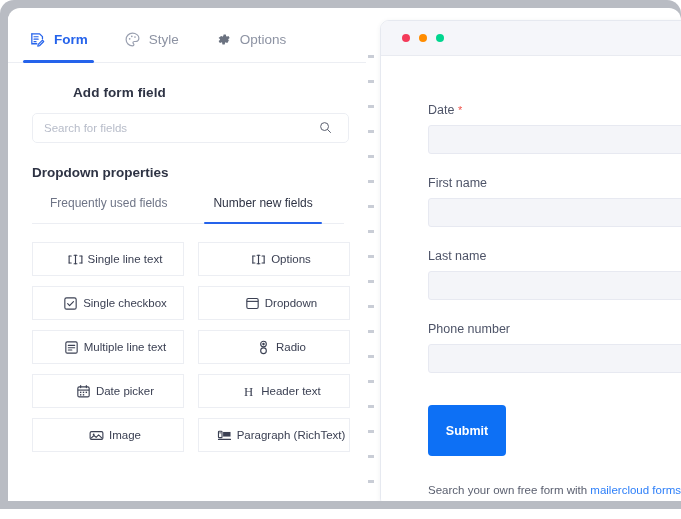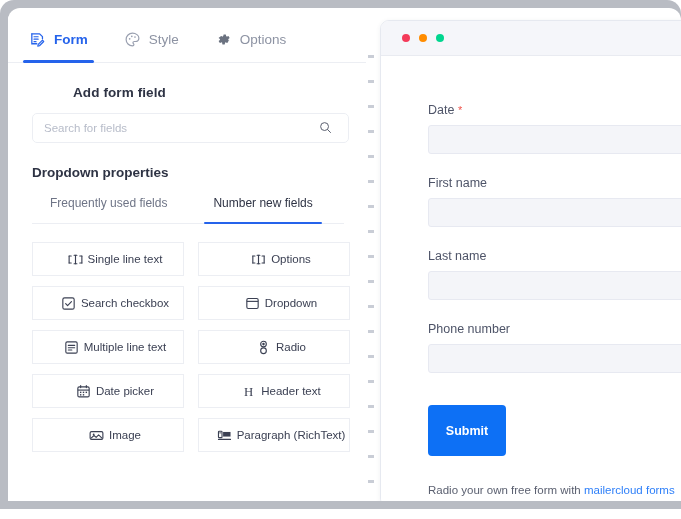--- a/index.html
+++ b/index.html
@@ -297,21 +297,21 @@
               <path d="M10 6h4M10 18h4" stroke="#3b4053" stroke-width="1.6" stroke-linecap="round"></path>
             </svg>
             <span class="flabel">Options</span>
           </div>
 
           <div class="fcard">
             <svg class="fi" viewBox="0 0 24 24" fill="none">
               <rect x="4" y="4" width="16" height="16" rx="2.5" stroke="#3b4053" stroke-width="1.6"></rect>
               <path d="M8 12.2l2.7 2.7L16.2 9.4" stroke="#3b4053" stroke-width="1.7" stroke-linecap="round" stroke-linejoin="round"></path>
             </svg>
-            <span class="flabel">Search checkbox</span>
+            <span class="flabel">Single checkbox</span>
           </div>
 
           <div class="fcard">
             <svg class="fi" viewBox="0 0 24 24" fill="none">
               <rect x="4" y="5" width="16" height="14" rx="2" stroke="#3b4053" stroke-width="1.6"></rect>
               <path d="M4 9h16" stroke="#3b4053" stroke-width="1.6"></path>
             </svg>
             <span class="flabel">Dropdown</span>
           </div>
 
@@ -407,20 +407,20 @@
         </div>
 
         <div class="pfield">
           <label class="plabel">Phone number</label>
           <div class="pinput"></div>
         </div>
 
         <button class="submit">Submit</button>
 
         <div class="pfooter">
-          <span>Radio your own free form with </span><span class="lnk">mailercloud forms</span>
+          <span>Search your own free form with </span><span class="lnk">mailercloud forms</span>
         </div>
 
       </div>
     </div>
 
   </div>
 </div>
 
 </body></html>

